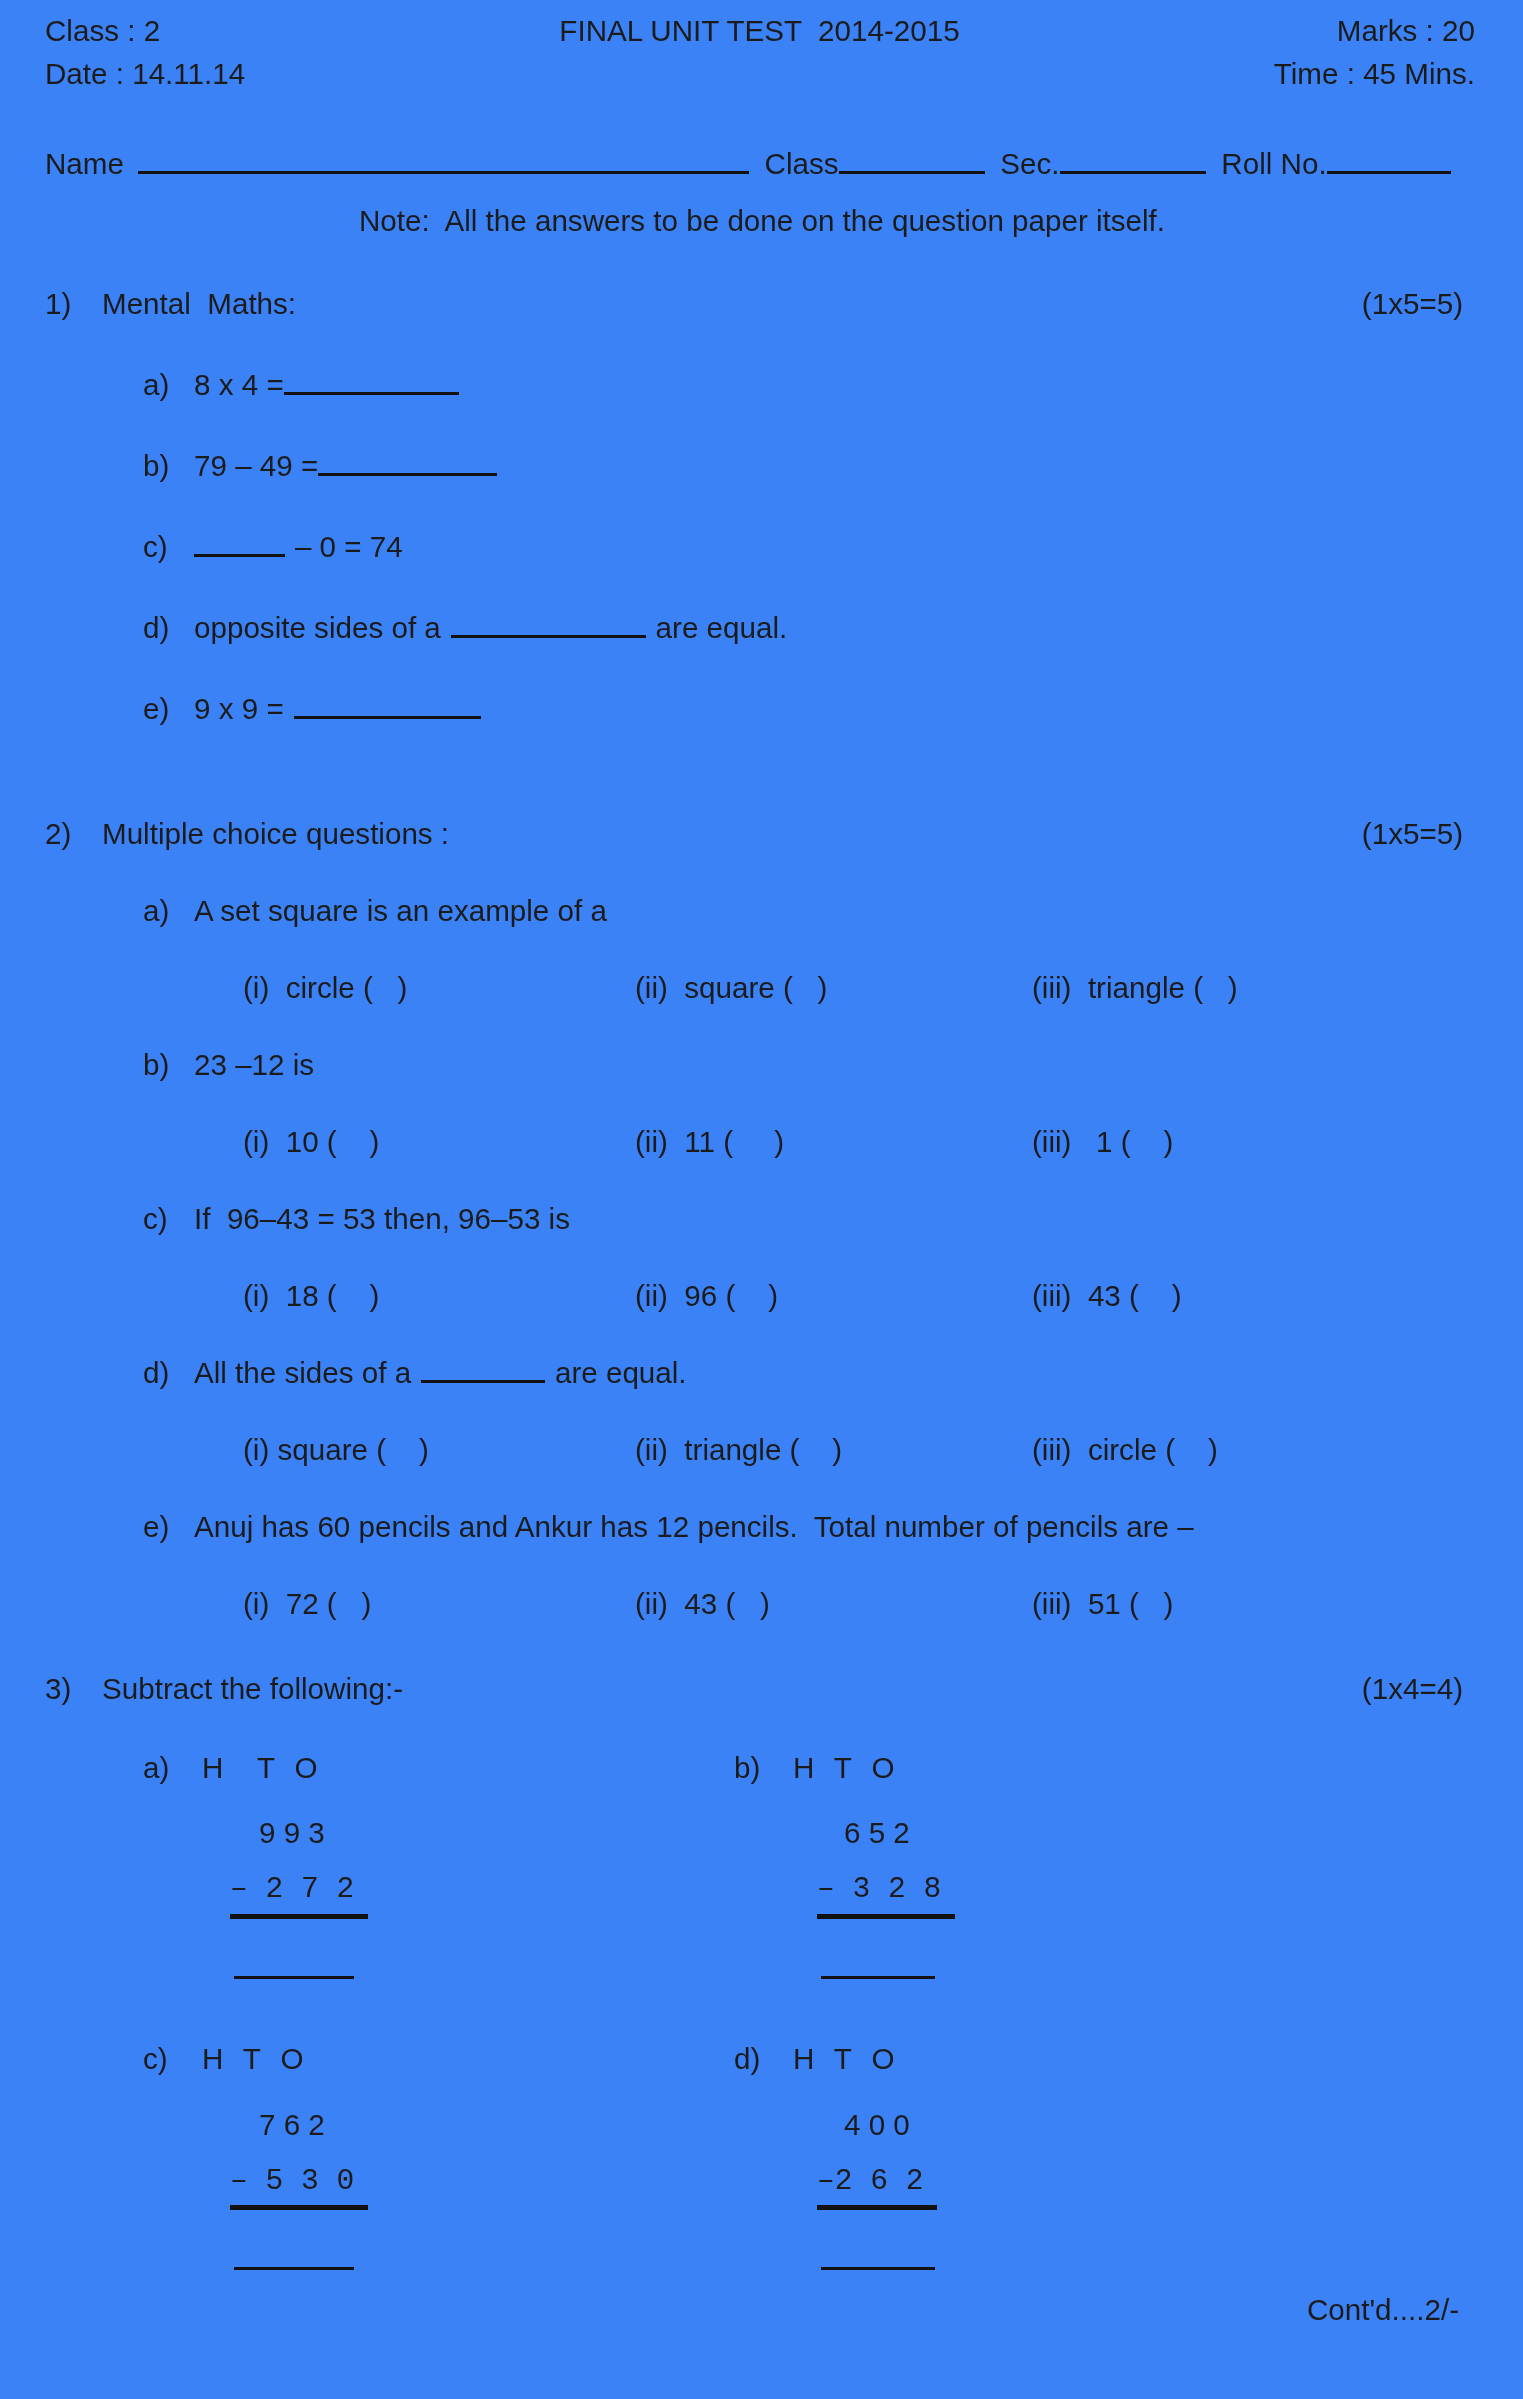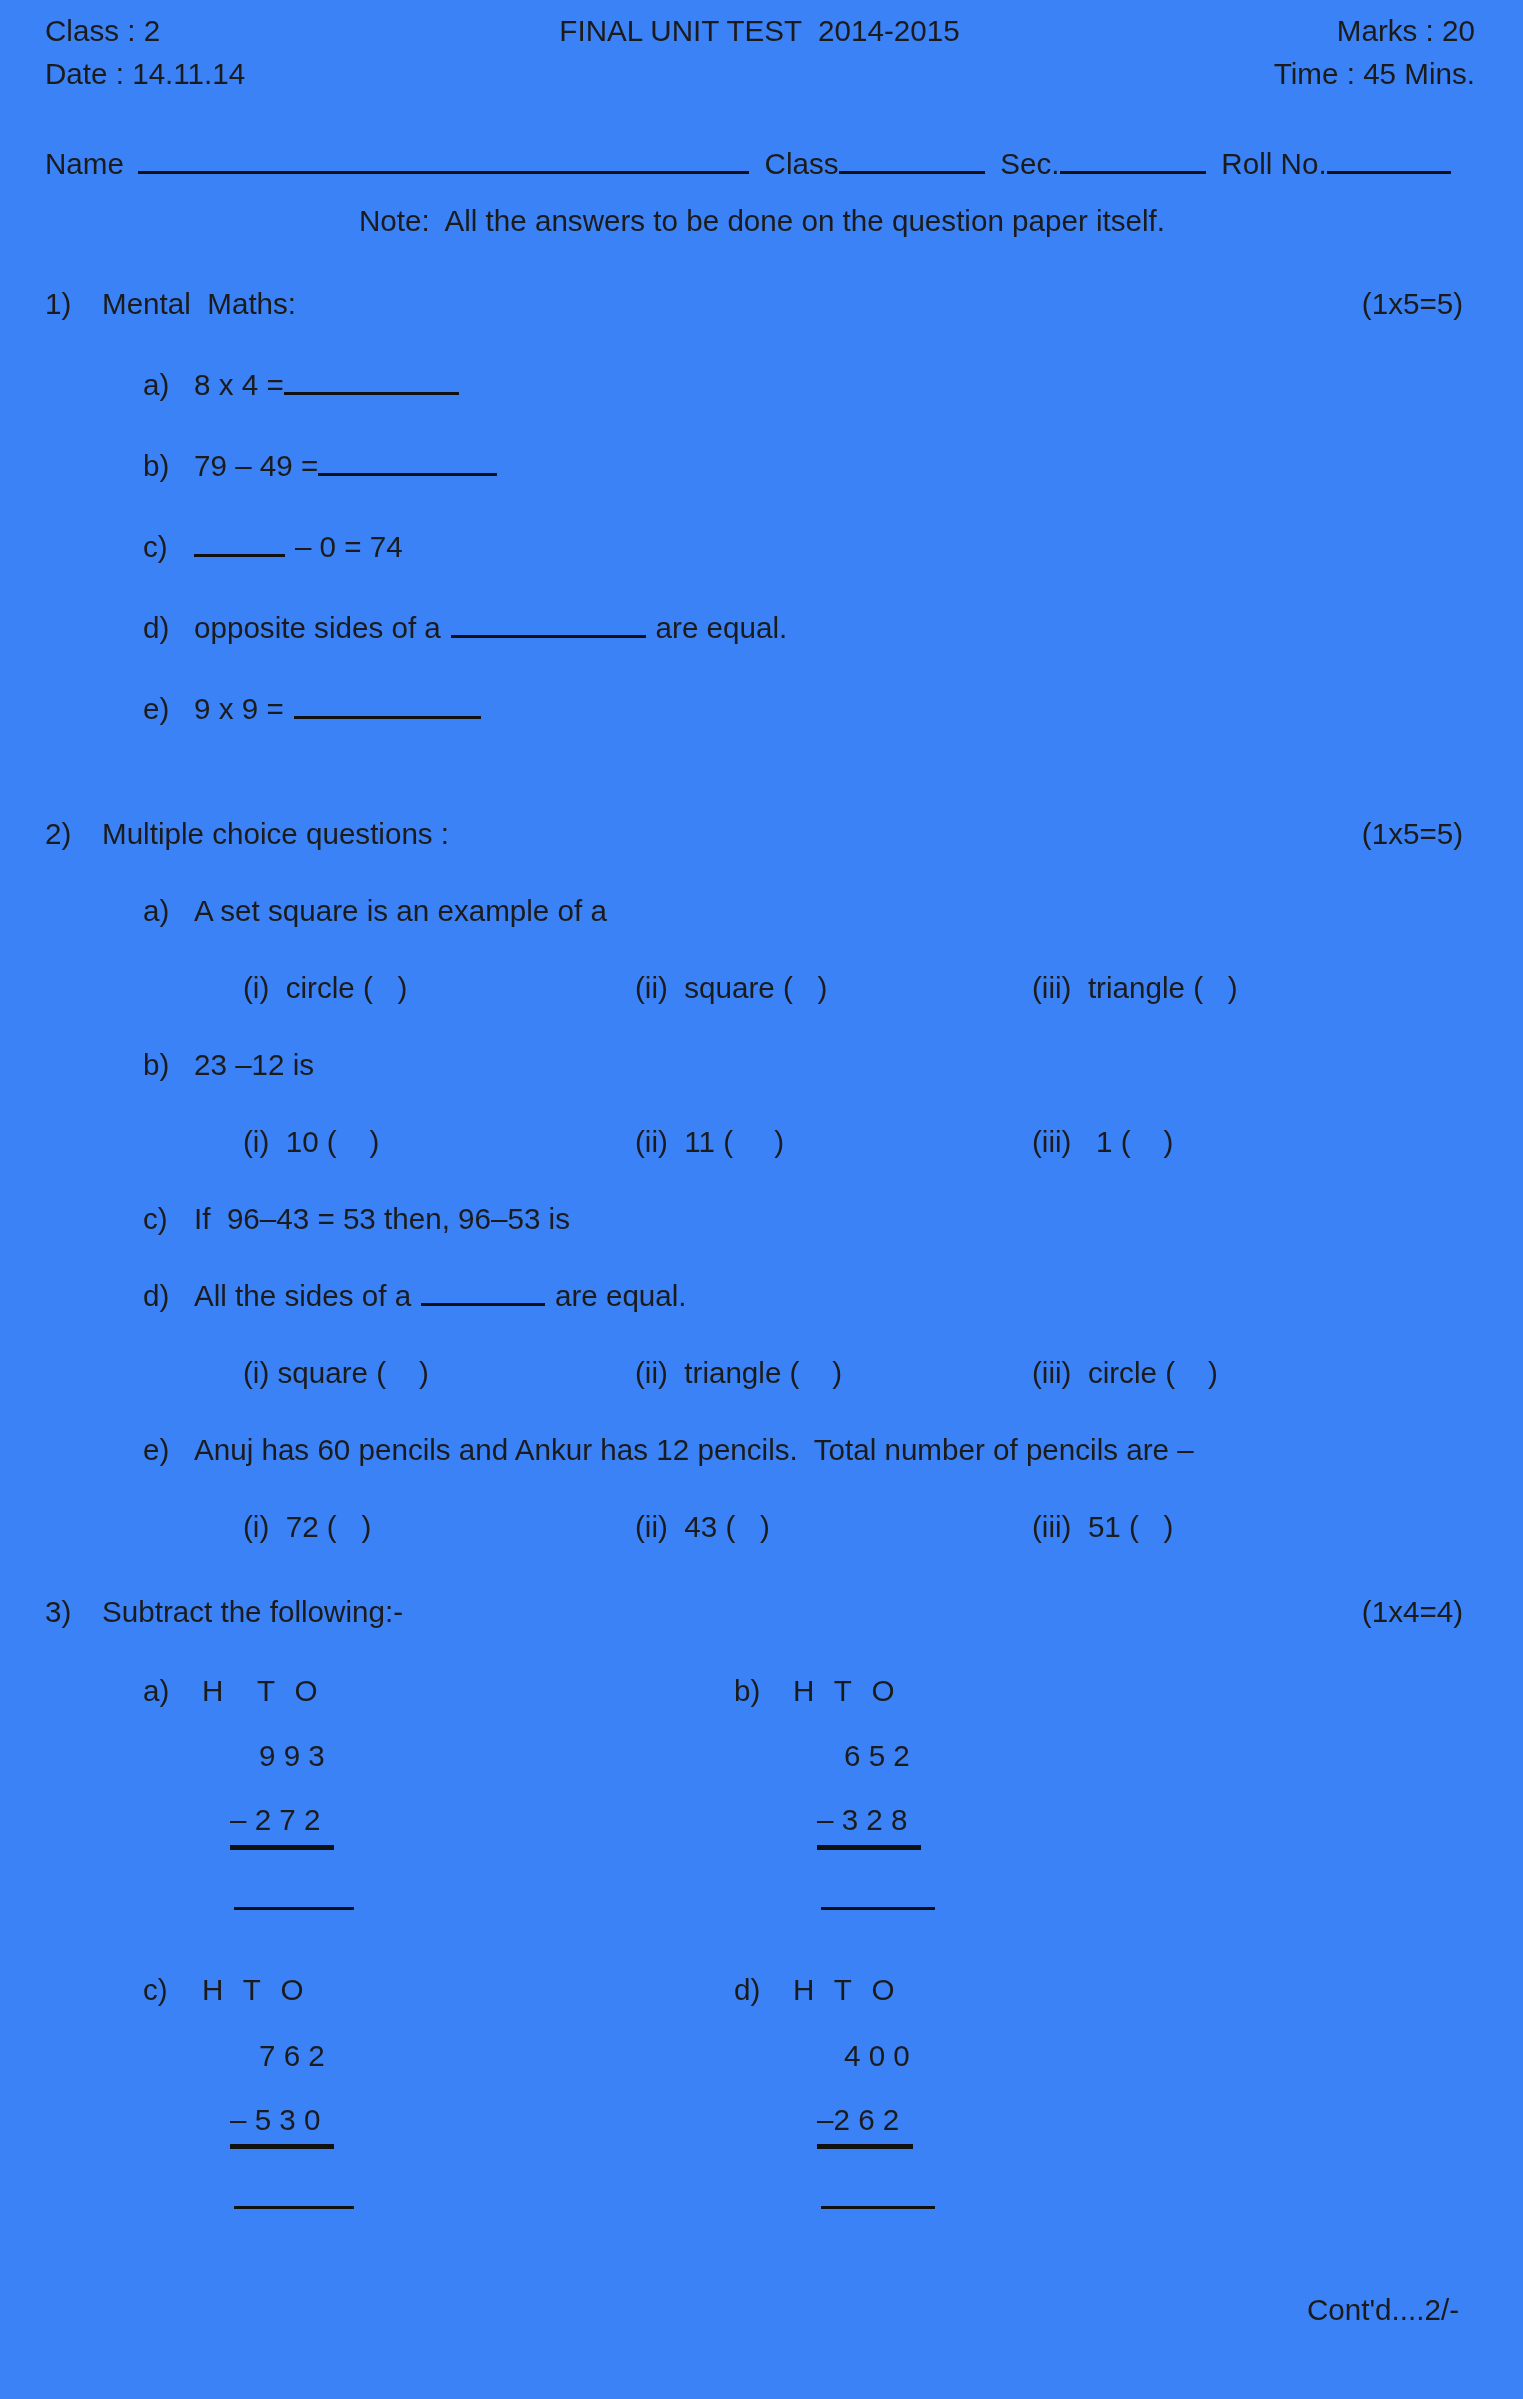--- a/index.html
+++ b/index.html
@@ -56,21 +56,21 @@
   .opt-2 { width:397px; flex:none; }
 
   
   .prob-grid { display:flex; padding-left:143px; margin-top:45px; }
   .prob-grid2 { margin-top:63px; }
   .prob { width:591px; flex:none; }
   .prob-head { display:flex; align-items:baseline; }
   .prob-label { width:59px; flex:none; }
   .hto { letter-spacing:5.9px; }
   .num-top { margin-top:31.5px; padding-left:116px; }
-  .num-bottom-wrap { margin-top:30px; padding-left:87px; }
+  .num-bottom-wrap { margin-top:22px; padding-left:87px;font-family:Liberation Mono, monospace; }
   .num-bottom { display:inline-block; border-bottom:5.9px solid #111; padding:0 13.8px 7.9px 0; }
   .ans-line { margin-top:57px; margin-left:91px; width:120px; border-bottom:3.9px solid #111; height:0; }
   .prob-b .num-top { padding-left:110px; }
   .prob-b .num-bottom-wrap { padding-left:83px; }
   .prob-b .ans-line { margin-left:87px; width:114px; }
 
   
   .footer { position:absolute; right:65px; bottom:73px; }
 </style>
 </head>
@@ -161,20 +161,25 @@
   <div class="opt-row">
     <span class="opt-1" data-bind="q2.items.b.options.o1">(i)  10 (    )</span>
     <span class="opt-2" data-bind="q2.items.b.options.o2">(ii)  11 (     )</span>
     <span class="opt-3" data-bind="q2.items.b.options.o3">(iii)   1 (    )</span>
   </div>
 
   <div class="q2-item">
     <span class="item-label" data-bind="q2.items.c.label">c)</span>
     <span data-bind="q2.items.c.text">If  96–43 = 53 then, 96–53 is</span>
   </div>
+  <div class="opt-row">
+    <span class="opt-1" data-bind="q2.items.c.options.o1">(i)  18 (    )</span>
+    <span class="opt-2" data-bind="q2.items.c.options.o2">(ii)  96 (    )</span>
+    <span class="opt-3" data-bind="q2.items.c.options.o3">(iii)  43 (    )</span>
+  </div>
 
   <div class="q2-item">
     <span class="item-label" data-bind="q2.items.d.label">d)</span>
     <span data-bind="q2.items.d.pre">All the sides of a</span>
     <span class="blank gap-l gap-r" style="width:124px"></span>
     <span data-bind="q2.items.d.post">are equal.</span>
   </div>
   <div class="opt-row">
     <span class="opt-1" data-bind="q2.items.d.options.o1">(i) square (    )</span>
     <span class="opt-2" data-bind="q2.items.d.options.o2">(ii)  triangle (    )</span>

